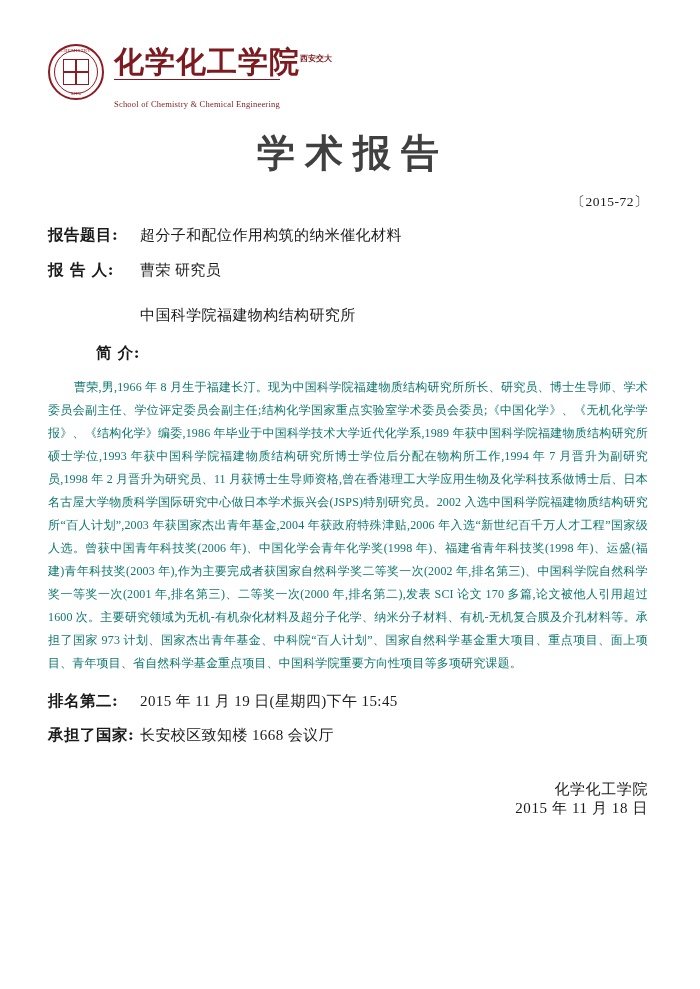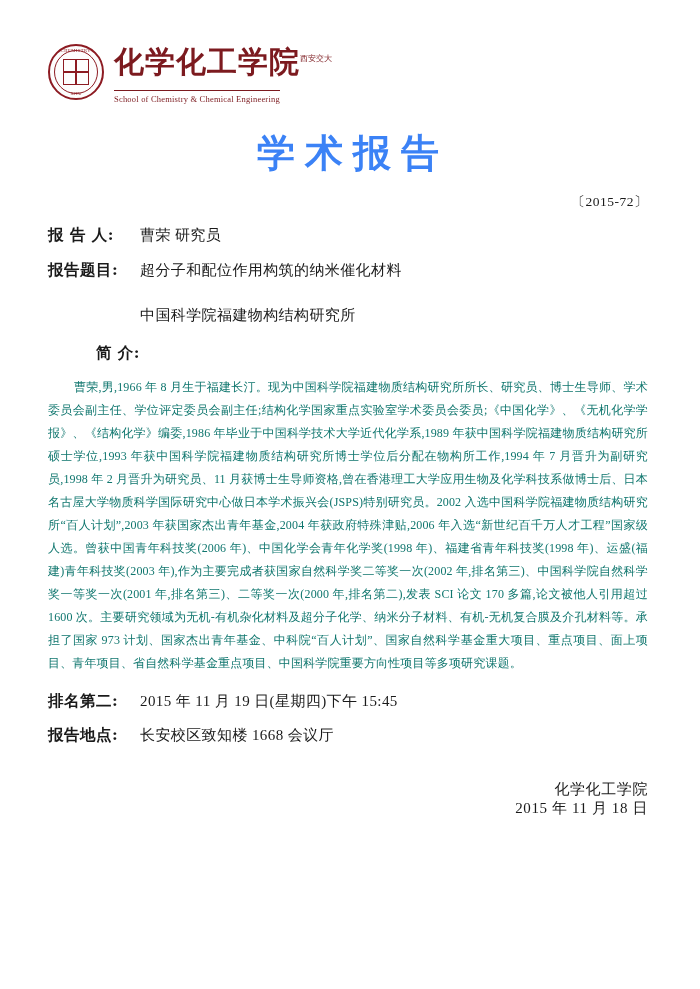--- a/index.html
+++ b/index.html
@@ -78,45 +78,45 @@
     font-family: "DejaVu Serif", serif;
     font-size: 30px;
     font-weight: 700;
     color: #7c1a1f;
     letter-spacing: 1px;
     line-height: 1.05;
     position: relative;
   }
   .logo-cn .sup {
     font-size: 8px;
-    font-weight: 400;
+    font-weight: 700;
     vertical-align: super;
     letter-spacing: 0;
     color: #7c1a1f;
   }
   .logo-en {
     font-family: "Liberation Serif", serif;
     font-size: 8.5px;
     color: #7c1a1f;
     letter-spacing: 0.2px;
-    margin-top: 12px;
+    margin-top: 1px;
     border-top: 1px solid #7c1a1f;
-    padding-top: 3px;
+    padding-top: 19px;
     display: inline-block;
   }
 
   
   .doc-title {
     text-align: center;
     font-family: "DejaVu Serif", serif;
     font-size: 38px;
     font-weight: 700;
     letter-spacing: 10px;
     margin: 26px 0 0 0;
-    color: #3b82f6;
+    color: #404040;
     text-indent: 10px;
   }
   .doc-number {
     text-align: right;
     font-size: 13.5px;
     margin: 14px 0 0 0;
     letter-spacing: 0.5px;
     color: #1a1a1a;
   }
 
@@ -194,43 +194,43 @@
     <div class="logo-text">
       <div class="logo-cn"><span>化学化工学院</span><span class="sup">西安交大</span></div>
       <div class="logo-en">School of Chemistry &amp; Chemical Engineering</div>
     </div>
   </div>
 
   <div class="doc-title">学术报告</div>
   <div class="doc-number">〔2015-72〕</div>
 
   <div class="field">
+    <div class="field-label">报告题目:</div>
+    <div class="field-value">超分子和配位作用构筑的纳米催化材料</div>
+  </div>
+
+  <div class="field">
     <div class="field-label">报 告 人:</div>
     <div class="field-value">曹荣  研究员</div>
-  </div>
-
-  <div class="field">
-    <div class="field-label">报告题目:</div>
-    <div class="field-value">超分子和配位作用构筑的纳米催化材料</div>
   </div>
   <div class="subline">中国科学院福建物构结构研究所</div>
 
   <div class="field intro">
     <div class="field-label">简    介:</div>
   </div>
 
   <div class="bio">曹荣,男,1966 年 8 月生于福建长汀。现为中国科学院福建物质结构研究所所长、研究员、博士生导师、学术委员会副主任、学位评定委员会副主任;结构化学国家重点实验室学术委员会委员;《中国化学》、《无机化学学报》、《结构化学》编委,1986 年毕业于中国科学技术大学近代化学系,1989 年获中国科学院福建物质结构研究所硕士学位,1993 年获中国科学院福建物质结构研究所博士学位后分配在物构所工作,1994 年 7 月晋升为副研究员,1998 年 2 月晋升为研究员、11 月获博士生导师资格,曾在香港理工大学应用生物及化学科技系做博士后、日本名古屋大学物质科学国际研究中心做日本学术振兴会(JSPS)特别研究员。2002 入选中国科学院福建物质结构研究所“百人计划”,2003 年获国家杰出青年基金,2004 年获政府特殊津贴,2006 年入选“新世纪百千万人才工程”国家级人选。曾获中国青年科技奖(2006 年)、中国化学会青年化学奖(1998 年)、福建省青年科技奖(1998 年)、运盛(福建)青年科技奖(2003 年),作为主要完成者获国家自然科学奖二等奖一次(2002 年,排名第三)、中国科学院自然科学奖一等奖一次(2001 年,排名第三)、二等奖一次(2000 年,排名第二),发表 SCI 论文 170 多篇,论文被他人引用超过 1600 次。主要研究领域为无机-有机杂化材料及超分子化学、纳米分子材料、有机-无机复合膜及介孔材料等。承担了国家 973 计划、国家杰出青年基金、中科院“百人计划”、国家自然科学基金重大项目、重点项目、面上项目、青年项目、省自然科学基金重点项目、中国科学院重要方向性项目等多项研究课题。</div>
 
   <div class="field time">
     <div class="field-label">排名第二:</div>
     <div class="field-value">2015 年 11 月 19 日(星期四)下午 15:45</div>
   </div>
 
   <div class="field place">
-    <div class="field-label">报告地点:</div>
+    <div class="field-label">承担了国家:</div>
     <div class="field-value">长安校区致知楼 1668 会议厅</div>
   </div>
 
   <div class="signoff">
     <div class="line1">化学化工学院</div>
     <div class="line2">2015 年 11 月 18 日</div>
   </div>
 
 </div>
 

